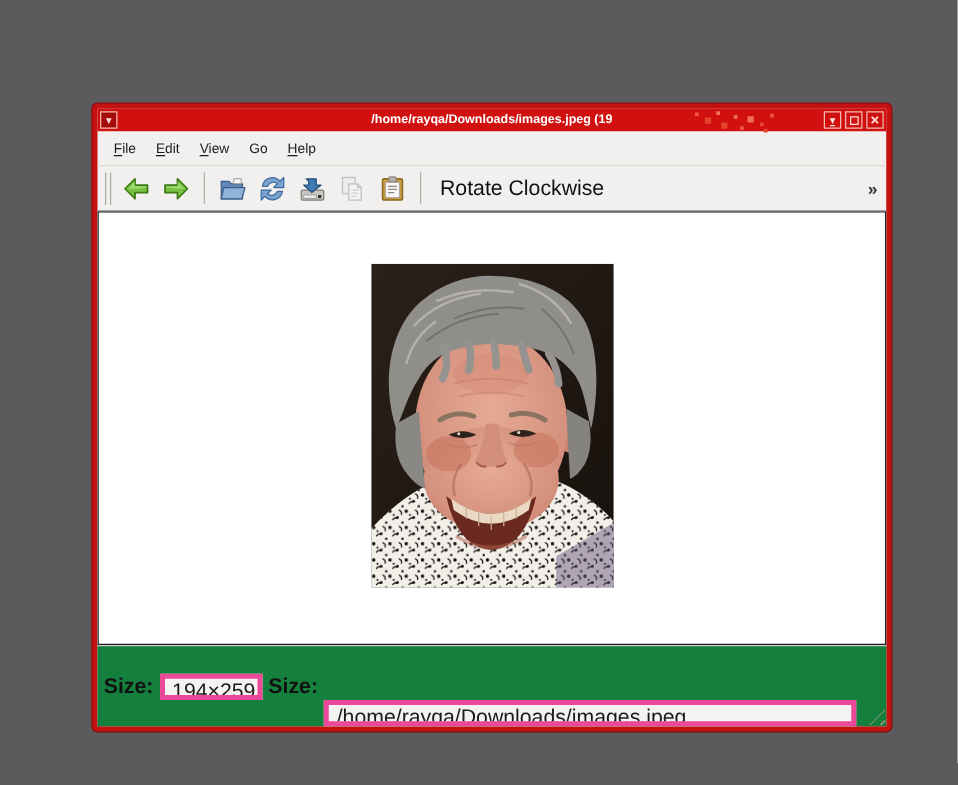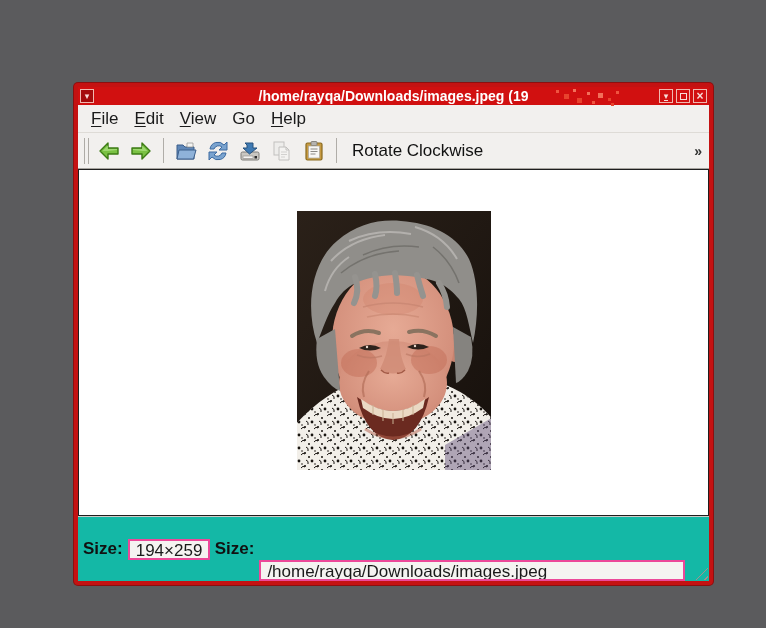--- a/index.html
+++ b/index.html
@@ -5,58 +5,58 @@
   * { margin:0; padding:0; box-sizing:border-box; }
   body { font-family:"Liberation Sans", sans-serif; }
   .desktop { position:relative; width:766px; height:628px; background:#5b5b5d; overflow:hidden; }
 
   .window { position:absolute; left:74px; top:83px; width:639px; height:502px;
             border:4px solid #c41212; border-radius:4px; box-shadow:0 0 0 1px #8c0f0f;
             background:#f2f0ee; display:flex; flex-direction:column; }
 
   
   .titlebar { flex:0 0 18px; background:#d11010; position:relative; display:flex; align-items:center; padding:0 2px; }
-  .tb-title { position:absolute; left:0; right:0; text-align:center; color:#ffffff; font-weight:bold; font-size:14px; line-height:18px; white-space:nowrap; overflow:hidden; }
+  .tb-title { position:absolute; left:0; right:0; text-align:center; color:#ffffff; font-weight:bold; font-size:10px; line-height:18px; white-space:nowrap; overflow:hidden; }
   .tb-btn { position:relative; z-index:2; width:14px; height:14px; border:1px solid #f0b9b0; color:#f8ddd8;
             display:flex; align-items:center; justify-content:center; font-size:10px; line-height:1; cursor:default; }
   .menu-btn { background:#a50c0c; margin-right:4px; font-size:9px; }
   .tb-controls { margin-left:auto; display:flex; gap:3px; z-index:2; }
   .glyph-min { font-size:9px; border-bottom:1px solid #f8ddd8; line-height:8px; display:inline-block; }
   .glyph-max { width:7px; height:7px; border:1px solid #f8ddd8; display:inline-block; }
   .glyph-close { font-size:12px; font-weight:bold; }
   .artifact { position:absolute; left:478px; top:3px; width:3px; height:3px; background:#ef5440;
               box-shadow: 9px 5px 0 1px #e8432e, 17px -1px 0 #f2705a, 22px 9px 0 1px #e8432e,
                           31px 2px 0 #f2705a, 36px 11px 0 #ef5440, 43px 4px 0 1px #f2705a,
                           52px 8px 0 #e8432e, 60px 1px 0 #ef5440, 55px 13px 0 #e8432e; }
 
   
-  .menubar { flex:0 0 28px; display:flex; align-items:center; padding:0 5px; font-size:17px; color:#1a1a1a;
+  .menubar { flex:0 0 28px; display:flex; align-items:center; padding:0 5px; font-size:11px; color:#1a1a1a;
              border-bottom:1px solid #dedbd6; }
   .menu-item { padding:2px 8px; white-space:nowrap; }
   .accel { text-decoration:underline; text-underline-offset:2px; }
 
   
   .toolbar { flex:0 0 36px; display:flex; align-items:center; padding:0 3px; gap:2px;
              border-bottom:1px solid #a8a5a0; position:relative; }
   .handle { width:5px; height:26px; border-left:1px solid #aeaba6; border-right:1px solid #aeaba6; margin:0 3px; }
   .tool-btn { width:30px; height:30px; display:flex; align-items:center; justify-content:center; }
   .sep { width:1px; height:25px; background:#b0ada8; margin:0 5px; }
   .rotate-btn { font-size:17px; color:#111; padding:2px 8px; }
   .overflow { position:absolute; right:7px; top:50%; transform:translateY(-50%); font-size:14px; color:#333; font-weight:bold; }
 
   
   .content { flex:1 1 auto; background:#ffffff; border:1px solid #1e1e1e;
              display:flex; align-items:center; justify-content:center; overflow:hidden; }
   .photo { width:194px; height:259px; display:block; margin-top:-4px; }
 
   
   .statusbar { flex:0 0 25px; display:flex; align-items:center; gap:5px; padding:0 20px 0 5px;
-               font-size:17px; position:relative; border-top:1px solid #cfccc7; background:#14b8a6; }
+               font-size:17px; position:relative; border-top:1px solid #cfccc7; background:#15803d; }
   .sb-label { font-weight:bold; color:#111; white-space:nowrap; }
-  .sb-field { border:2px solid #ec4899; background:#f5f3f1; color:#1a1a1a; height:21px; line-height:19px;
+  .sb-field { border:4px solid #ec4899; background:#f5f3f1; color:#1a1a1a; height:21px; line-height:19px;
               padding:0 6px; white-space:nowrap; overflow:hidden; }
   .sb-field.size { width:82px; }
   .sb-field.path { width:426px;margin-top:43px; }
   .grip { position:absolute; right:1px; bottom:1px; width:17px; height:17px;
           background:repeating-linear-gradient(135deg, transparent 0 3px, #a0948e 3px 4px, transparent 4px 6px);
           clip-path:polygon(100% 0, 100% 100%, 0 100%); }
 </style>
 </head>
 <body>
 

